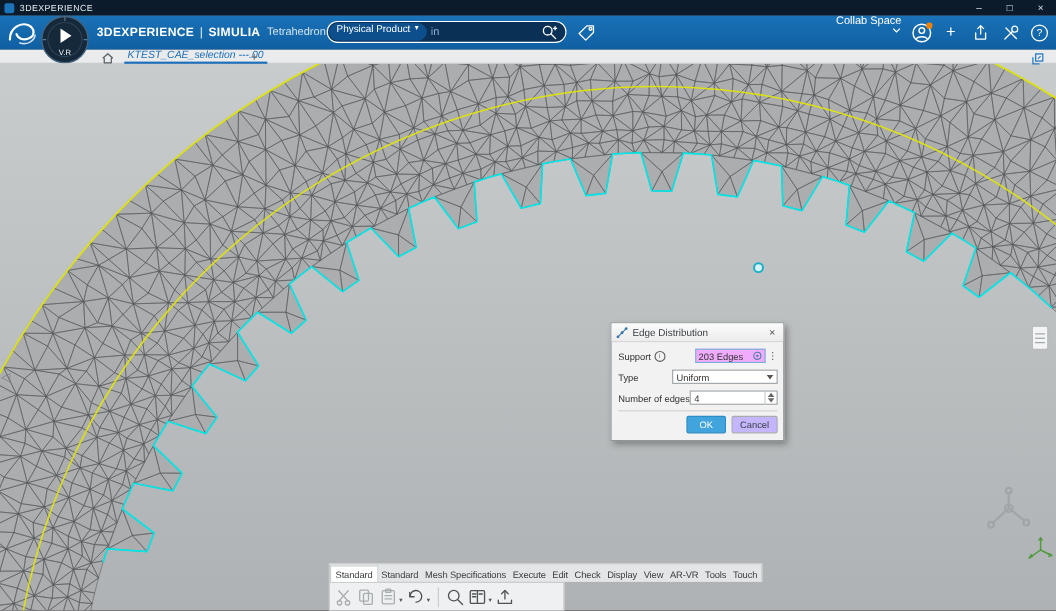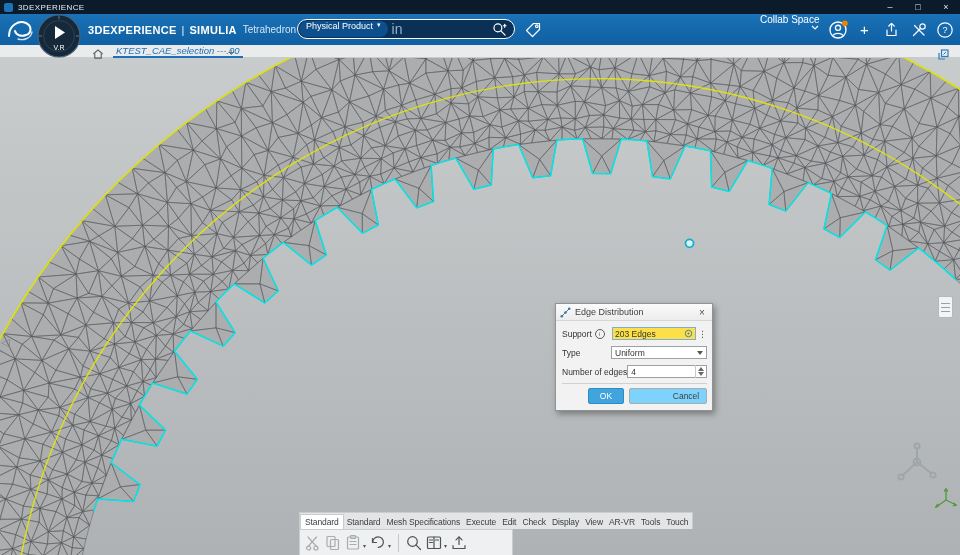--- a/index.html
+++ b/index.html
@@ -22,21 +22,21 @@
   .brand .b1{font-weight:bold;letter-spacing:.3px;}
   .brand .sep{margin:0 5px;opacity:.9;}
   .brand .b2{font-weight:bold;letter-spacing:.3px;}
   .brand .b3{margin-left:6px;font-size:10px;color:#d4e4f2;font-weight:normal;}
   .searchpill{position:absolute;left:297px;top:5px;width:218px;height:20px;border:1.5px solid #fff;
               border-radius:11px;background:#0a3055;display:flex;align-items:center;box-sizing:border-box;}
   .scope{background:#0d4f8c;height:16px;margin-left:1px;border-radius:8px;display:flex;align-items:flex-start;
          padding:0 7px;font-size:9px;white-space:nowrap;cursor:default;}
   .scope .ca{margin-left:4px;font-size:7px;}
   .searchpill input{flex:1;min-width:10px;background:transparent;border:none;outline:none;
-                    color:#d6e6f4;font-size:14px;padding:0 4px;font-family:inherit;}
+                    color:#d6e6f4;font-size:10px;padding:0 4px;font-family:inherit;}
   .searchpill input::placeholder{color:#8fb3d4;}
   .sp-ico{margin-right:7px;display:flex;align-items:center;}
   .hico{position:absolute;top:0;height:31px;display:flex;align-items:center;cursor:default;}
   .collab{font-size:10px;white-space:nowrap;display:flex;align-items:flex-end;gap:0;flex-direction:column;}
   .plus{font-size:15px;font-weight:normal;}
   
   .compass{position:absolute;left:37px;top:14px;width:44px;height:44px;z-index:60;cursor:default;}
   
   .tabstrip{position:absolute;left:0;top:45px;width:960px;height:13px;background:#e9ebec;
             border-bottom:1px solid #c8cccd;z-index:30;display:flex;align-items:center;box-sizing:border-box;padding-left:24px;}
@@ -52,33 +52,33 @@
             background:linear-gradient(180deg,#c9cccd,#afb2b4);}
   .viewport svg.scene{position:absolute;left:0;top:0;}
   .chevron{position:absolute;left:1px;top:278px;color:#7d8184;font-size:11px;z-index:5;cursor:default;}
   .grip{position:absolute;left:938px;top:296px;width:15px;height:22px;background:#f2f4f5;
         border:1px solid #b4b8bb;border-radius:2px;z-index:5;display:flex;flex-direction:column;
         justify-content:center;gap:3px;padding:0 2px;box-sizing:border-box;cursor:default;}
   .grip i{display:block;height:1px;background:#9aa0a4;}
   .gizmo{position:absolute;left:893px;top:440px;z-index:5;opacity:.75;cursor:default;}
   .triad{position:absolute;left:933px;top:487px;z-index:5;cursor:default;}
   
-  .dialog{position:absolute;left:555px;top:303px;width:156px;background:#f2f2f2;border:1px solid #8f9396;
+  .dialog{position:absolute;left:555px;top:293px;width:156px;background:#f2f2f2;border:1px solid #8f9396;
           box-shadow:2px 3px 6px rgba(0,0,0,.35);z-index:20;font-size:8.5px;color:#333;}
   .dlg-title{height:16px;background:linear-gradient(180deg,#fbfbfb,#ececec);border-bottom:1px solid #d6d6d6;
              display:flex;align-items:center;padding:0 4px;gap:4px;}
   .dlg-title .t{flex:1;font-size:9px;color:#3a3e42;}
   .dlg-close{width:12px;text-align:center;color:#555;font-size:10px;cursor:default;}
   .dlg-body{padding:5px 5px 4px 6px;}
   .drow{display:flex;align-items:center;justify-content:space-between;margin-bottom:4px;min-height:15px;}
   .dlabel{display:flex;align-items:center;gap:3px;white-space:nowrap;}
   .info-i{width:8px;height:8px;border:1px solid #5a5e62;border-radius:50%;font-size:6px;line-height:8px;
           text-align:center;color:#5a5e62;display:inline-block;}
   .support-wrap{display:flex;align-items:center;gap:2px;}
-  .support-field{width:84px;height:13px;background:#fde047;border:1px solid #79afd8;display:flex;
+  .support-field{width:64px;height:13px;background:#f0abfc;border:1px solid #79afd8;display:flex;
                  align-items:center;padding:0 2px;gap:2px;box-sizing:border-box;}
   .support-field .v{flex:1;white-space:nowrap;overflow:hidden;}
   .dots{color:#555;font-size:9px;cursor:default;}
   .dselect{width:96px;height:13px;background:#fff;border:1px solid #9aa0a4;display:flex;align-items:center;
            padding:0 3px;box-sizing:border-box;cursor:default;}
   .dselect .v{flex:1;white-space:nowrap;overflow:hidden;}
   .dselect .tri{width:0;height:0;border-left:3px solid transparent;border-right:3px solid transparent;
                 border-top:4px solid #555;}
   .dnum{width:80px;height:13px;background:#fff;border:1px solid #9aa0a4;display:flex;align-items:center;
         box-sizing:border-box;}
@@ -86,22 +86,22 @@
   .spin{width:10px;height:13px;border-left:1px solid #c5c9cc;display:flex;flex-direction:column;
         align-items:center;justify-content:center;gap:1px;cursor:default;}
   .spin .up{width:0;height:0;border-left:3px solid transparent;border-right:3px solid transparent;
             border-bottom:4px solid #666;}
   .spin .dn{width:0;height:0;border-left:3px solid transparent;border-right:3px solid transparent;
             border-top:4px solid #666;}
   .dlg-sep{height:1px;background:#d0d0d0;margin:2px 0 4px;}
   .dlg-btns{display:flex;justify-content:flex-end;gap:5px;padding-bottom:2px;}
   .btn-ok{width:34px;height:14px;background:#41a4dd;border:1px solid #2e8cc2;border-radius:2px;color:#fff;
           font-size:8.5px;display:flex;align-items:center;justify-content:center;cursor:default;}
-  .btn-cancel{width:40px;height:14px;background:#7dd3fc;border:1px solid #a8acaf;border-radius:2px;color:#3a3e42;
-          font-size:8.5px;display:flex;align-items:center;justify-content:center;cursor:default;padding-left:36px;}
+  .btn-cancel{width:40px;height:14px;background:#c4b5fd;border:1px solid #a8acaf;border-radius:2px;color:#3a3e42;
+          font-size:8.5px;display:flex;align-items:center;justify-content:center;cursor:default;}
   
   .ribbon{position:absolute;left:299px;top:512px;z-index:15;}
   .rtabs{display:flex;height:16px;background:#e3e5e6;border:1px solid #c9cdce;border-bottom:none;
          align-items:flex-end;}
   .rtab{font-size:8.5px;color:#3a3e42;padding:2px 3px;white-space:nowrap;letter-spacing:-.1px;cursor:default;margin-top:12px;}
   .rtab.active{background:#fff;border:1px solid #c9cdce;border-bottom:none;padding:2px 4px;}
   .ricons{height:27px;width:214px;background:#eef0f1;border:1px solid #c9cdce;display:flex;
           align-items:center;padding:0 4px;gap:2px;box-sizing:border-box;}
   .ric{display:flex;align-items:center;cursor:default;}
   .ric svg{stroke:#4e5357;}

